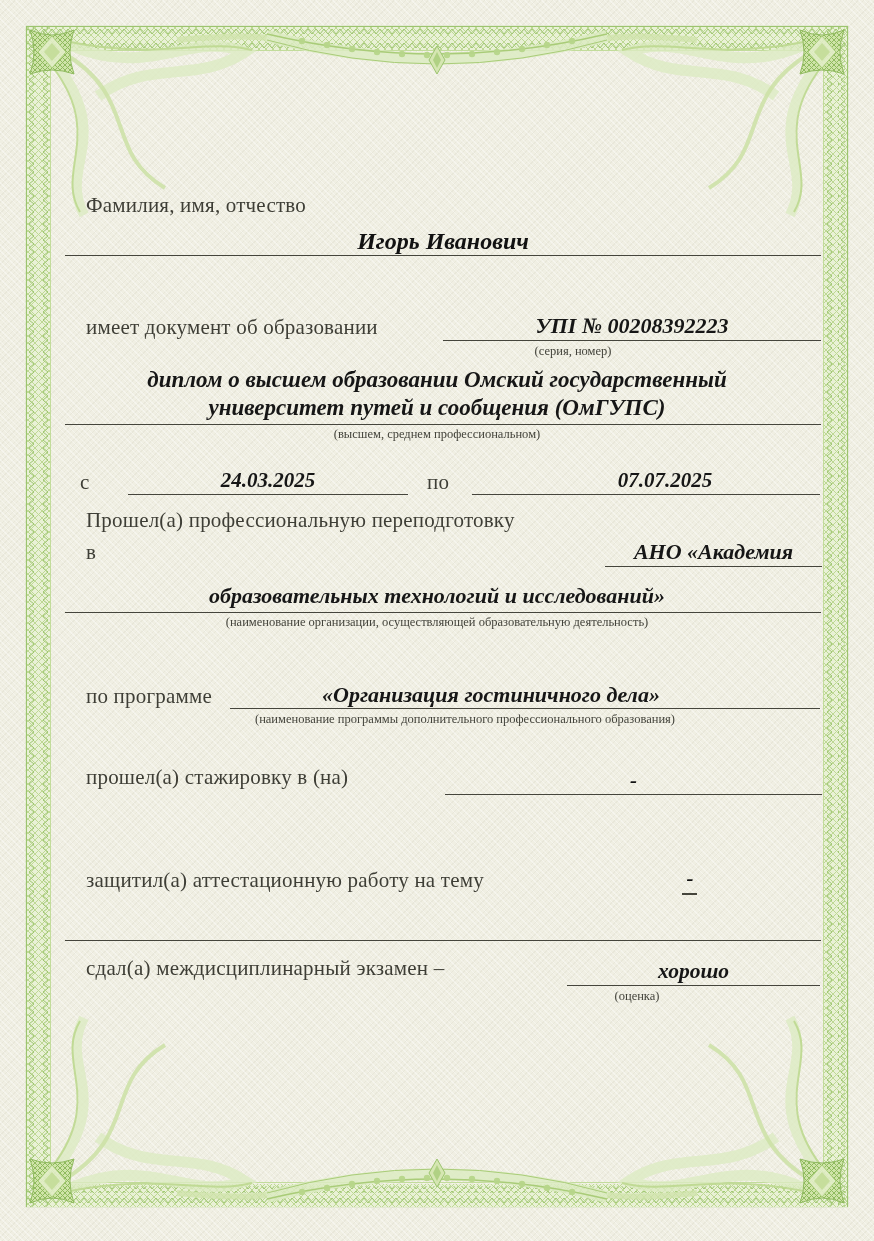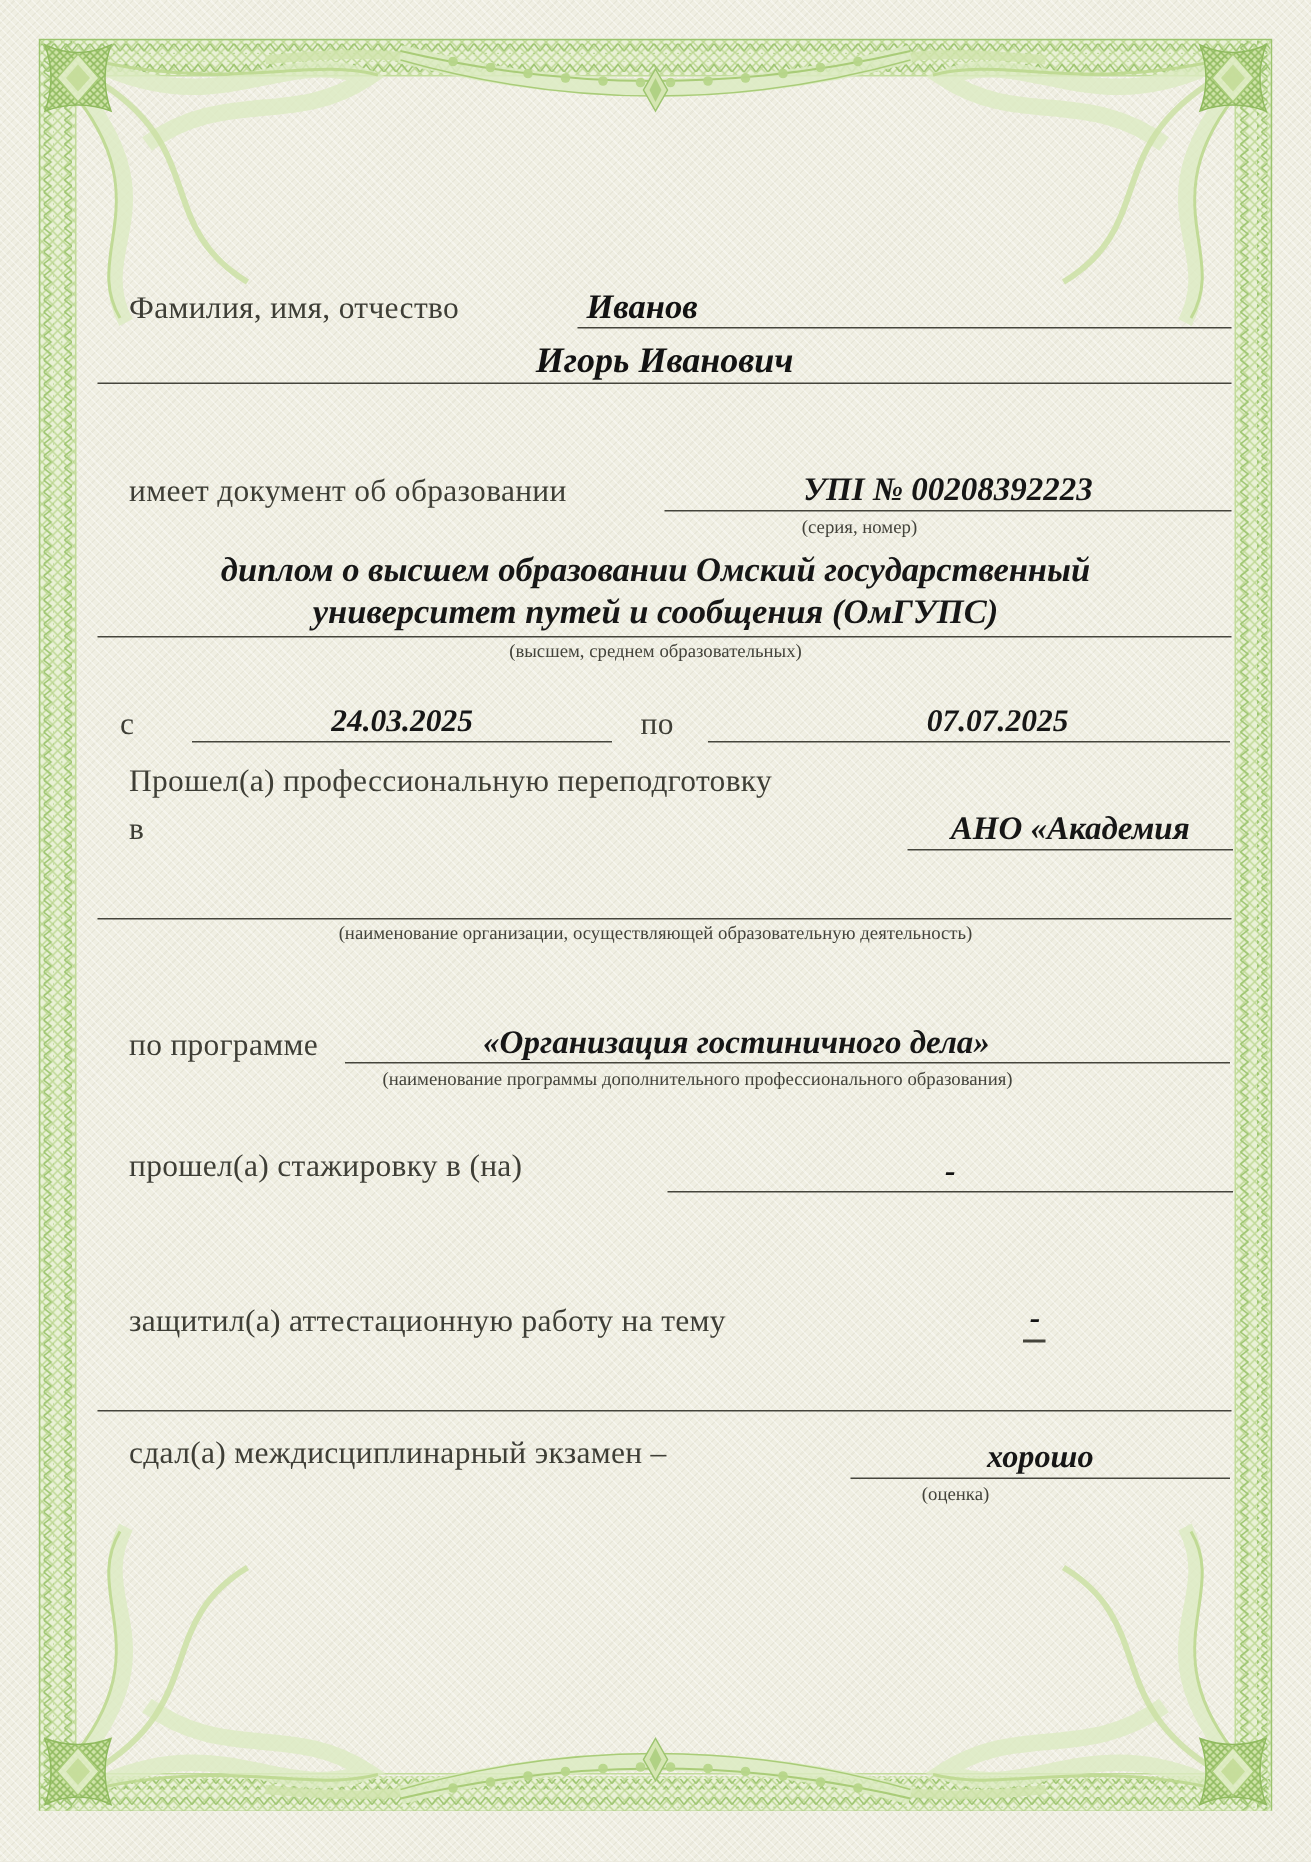--- a/index.html
+++ b/index.html
@@ -102,55 +102,55 @@
     <use href="#corner" transform="translate(874,0) scale(-1,1)"></use>
     <use href="#corner" transform="translate(0,1233) scale(1,-1)"></use>
     <use href="#corner" transform="translate(874,1233) scale(-1,-1)"></use>
 
     <use href="#garland" transform="translate(437,26)"></use>
     <use href="#garland" transform="translate(437,1207) scale(1,-1)"></use>
   </svg>
 
 
   <div class="lbl abs" style="left:86px;top:193px;">Фамилия, имя, отчество</div>
-  <div class="field abs" style="left:385px;width:436px;top:191px;height:28px;line-height:28px;">
-    <span class="val" style="font-size:23px;padding-left:6px;">Иванов</span>
-  </div>
   <div class="field abs center" style="left:65px;right:53px;top:228px;height:28px;line-height:26px;">
     <span class="val" style="font-size:24px;">Игорь Иванович</span>
   </div>
 
   <div class="lbl abs" style="left:86px;top:315px;">имеет документ об образовании</div>
   <div class="field abs center" style="left:443px;width:378px;top:313px;height:28px;line-height:26px;">
     <span class="val2" style="font-size:22px;">УПI № 00208392223</span>
   </div>
   <div class="cap abs" style="left:443px;width:260px;top:344px;">(серия, номер)</div>
 
   <div class="abs center" style="left:0;right:0;top:395px;">
     <span class="val2" style="font-size:23px;">университет путей и сообщения (ОмГУПС)</span>
   </div>
   <div class="abs center" style="left:0;right:0;top:367px;">
     <span class="val2" style="font-size:23px;">диплом о высшем образовании Омский государственный</span>
   </div>
   <div class="line abs" style="left:65px;right:53px;top:424px;"></div>
-  <div class="cap abs" style="left:0;right:0;top:427px;">(высшем, среднем образовательных)</div>
+  <div class="cap abs" style="left:0;right:0;top:427px;">(высшем, среднем профессиональном)</div>
 
   <div class="lbl abs" style="left:80px;top:470px;">с</div>
   <div class="field abs center" style="left:128px;width:280px;top:467px;height:28px;line-height:26px;">
     <span class="val2" style="font-size:21px;">24.03.2025</span>
   </div>
   <div class="lbl abs" style="left:427px;top:470px;">по</div>
   <div class="field abs center" style="left:472px;width:348px;top:467px;height:28px;line-height:26px;">
     <span class="val2" style="font-size:21px;margin-left:38px;">07.07.2025</span>
   </div>
 
   <div class="lbl abs" style="left:86px;top:508px;">Прошел(а) профессиональную переподготовку</div>
   <div class="lbl abs" style="left:86px;top:540px;">в</div>
   <div class="field abs center" style="left:605px;width:217px;top:539px;height:28px;line-height:26px;">
     <span class="val2" style="font-size:22px;">АНО «Академия</span>
+  </div>
+  <div class="abs center" style="left:0;right:0;top:583px;">
+    <span class="val2" style="font-size:22px;">образовательных технологий и исследований»</span>
   </div>
   <div class="line abs" style="left:65px;right:53px;top:612px;"></div>
   <div class="cap abs" style="left:0;right:0;top:615px;">(наименование организации, осуществляющей образовательную деятельность)</div>
 
   <div class="lbl abs" style="left:86px;top:684px;">по программе</div>
   <div class="abs center" style="left:230px;width:480px;top:682px;">
     <span class="val2" style="font-size:22px;margin-left:42px;">«Организация гостиничного дела»</span>
   </div>
   <div class="line abs" style="left:230px;width:590px;top:708px;"></div>
   <div class="cap abs" style="left:165px;width:600px;top:712px;">(наименование программы дополнительного профессионального образования)</div>

